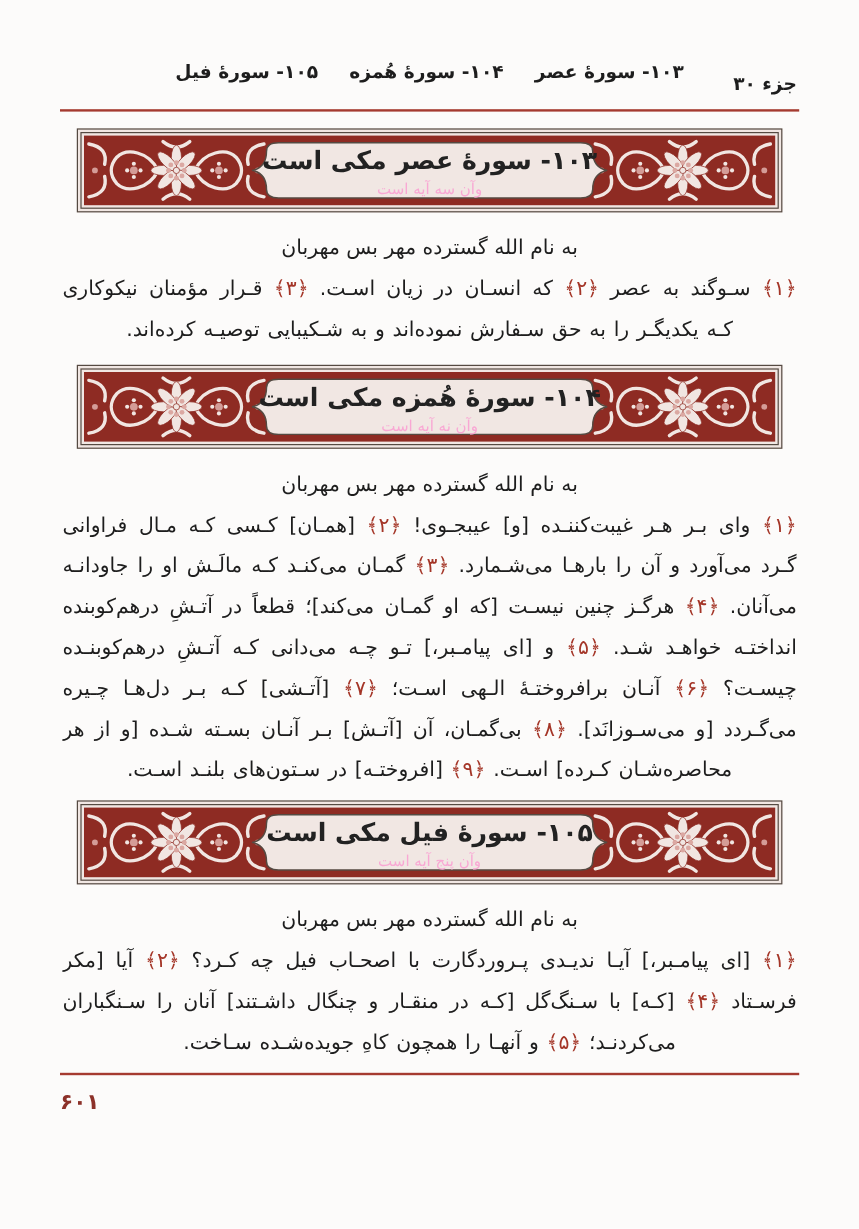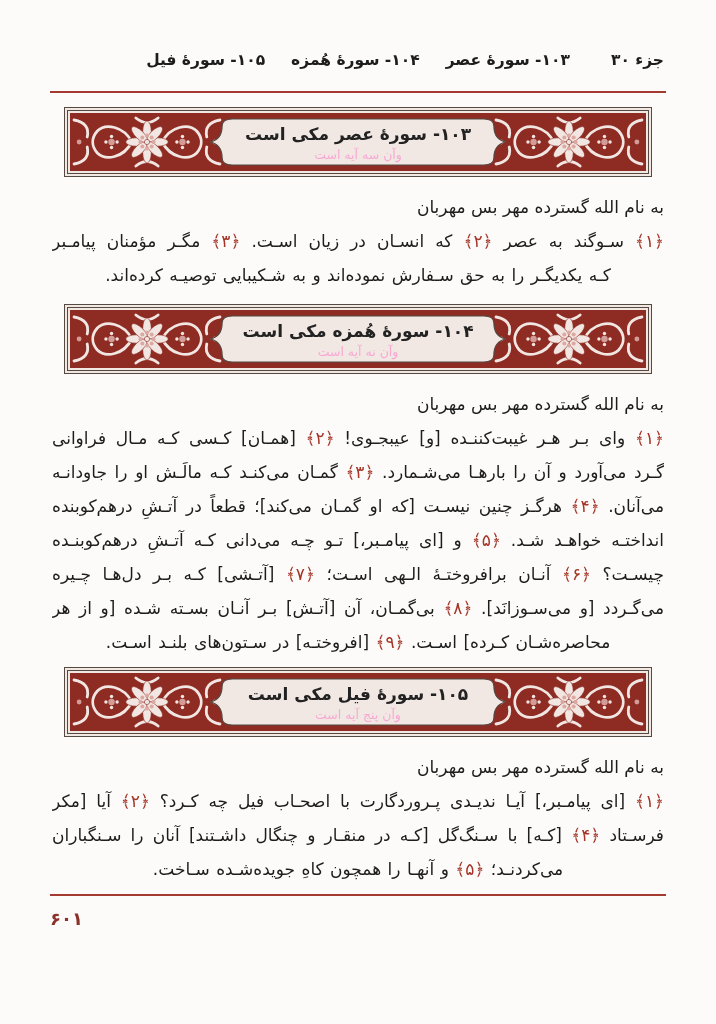--- a/index.html
+++ b/index.html
@@ -6,21 +6,21 @@
     --page-bg:#fcfbfa; --maroon:#8e2b23; --rule-red:#a53a30; --marker-red:#a43527;
     --cartouche-bg:#f1e7e3; --ornament-cream:#f1e6e2; --accent-pink:#d49c97;
     --frame-line:#554a42; --text:#1d1d1d; --page-number-red:#8c3129;
   }
   *{box-sizing:border-box;margin:0;padding:0}
   body{margin:0;background:#ffffff;font-family:"DejaVu Sans",sans-serif}
   .page{width:716px;height:1024px;background:var(--page-bg);padding:48px 50px 0;overflow:hidden;position:relative}
 
   
   .page-header{position:relative;height:24px;direction:rtl}
-  .juz{position:absolute;right:2px;top:0;font-size:15.5px;font-weight:700;color:var(--text);line-height:24px;white-space:nowrap}
+  .juz{position:absolute;right:2px;top:10px;font-size:15.5px;font-weight:700;color:var(--text);line-height:24px;white-space:nowrap}
   .surah-index{position:absolute;left:50%;transform:translateX(-50%);top:0;display:flex;direction:rtl;gap:26px;font-size:15.5px;font-weight:700;color:var(--text);line-height:24px;white-space:nowrap}
   .rule{height:0;border-top:2px solid var(--rule-red)}
   .top-rule{margin-top:19px}
 
   
   .banner{height:70px;margin:14px 14px 0;border:1px solid var(--frame-line);padding:2px;background:var(--cartouche-bg)}
   .banner.b2{margin-top:12px}
   .banner.b3{margin-top:8px}
   .banner-inner{height:100%;border:1px solid var(--frame-line);background:var(--cartouche-bg);padding:2px}
   .banner-field{height:100%;background:var(--maroon);position:relative;overflow:hidden}
@@ -30,26 +30,26 @@
   .orn-svg{width:100%;height:100%;display:block}
   .vine{stroke:var(--ornament-cream);stroke-width:2.8;fill:none;stroke-linecap:round}
   .blossom{fill:var(--accent-pink)}
   .blossom-dot{fill:var(--ornament-cream)}
   .petal{fill:var(--ornament-cream);stroke:var(--maroon);stroke-width:.6}
   .petal-inner{fill:#dba8a2}
   .cartouche{position:absolute;left:50%;top:50%;transform:translate(-50%,-50%);width:302px;height:56px}
   .cartouche-shape{position:absolute;inset:0;width:100%;height:100%}
   .cartouche-path{fill:var(--cartouche-bg);stroke:var(--frame-line);stroke-width:1.2}
   .cartouche-text{position:relative;height:100%;display:flex;flex-direction:column;align-items:center;justify-content:center;direction:rtl;padding-top:1px}
-  .banner-title{font-size:17px;font-weight:700;color:#222;line-height:1.5;white-space:nowrap}
+  .banner-title{font-size:21px;font-weight:700;color:#222;line-height:1.5;white-space:nowrap}
   .banner-subtitle{font-size:12.5px;color:#f9a8d4;line-height:1.3;white-space:nowrap}
 
   
   .text-block{margin:13px 2px 0;direction:rtl;color:var(--text)}
-  .bismillah{font-size:17px;line-height:34px}
+  .bismillah{text-align:center;font-size:17px;line-height:34px}
   .line{font-size:17px;line-height:34px;height:34px;overflow:hidden;text-align:justify;text-align-last:justify;text-justify:inter-word;word-spacing:1px}
   .line.last{text-align-last:center}
   .vm{color:var(--marker-red)}
 
   
   .bottom-rule{margin-top:8px}
   .page-number{margin-top:10px;text-align:left;font-size:18px;line-height:26px;font-weight:600;color:var(--page-number-red)}
 </style>
 </head>
 <body>
@@ -187,21 +187,21 @@
             <div class="banner-title">۱۰۳- سورۀ عصر مکی است</div>
             <div class="banner-subtitle">وآن سه آیه است</div>
           </div>
         </div>
       </div>
     </div>
   </div>
   <div class="text-block">
     <div class="bismillah">به نام الله گسترده مهر بس مهربان</div>
     <div class="verses">
-        <div class="line"><span class="vm">﴿۱﴾</span><span> سـوگند به عصر </span><span class="vm">﴿۲﴾</span><span> که انسـان در زیان اسـت. </span><span class="vm">﴿۳﴾</span><span> مگـر مؤمنان پیامـبر</span></div>
+        <div class="line"><span class="vm">﴿۱﴾</span><span> سـوگند به عصر </span><span class="vm">﴿۲﴾</span><span> که انسـان در زیان اسـت. </span><span class="vm">﴿۳﴾</span><span> قـرار مؤمنان نیکوکاری</span></div>
         <div class="line last"><span>کـه یکدیگـر را به حق سـفارش نموده‌اند و به شـکیبایی توصیـه کرده‌اند.</span></div>
       </div>
   </div>
 
   <div class="banner b2">
     <div class="banner-inner">
       <div class="banner-field">
         <div class="ornament orn-left">
   <svg class="orn-svg" viewBox="0 0 150 56" preserveAspectRatio="none">
     <g class="vine">

